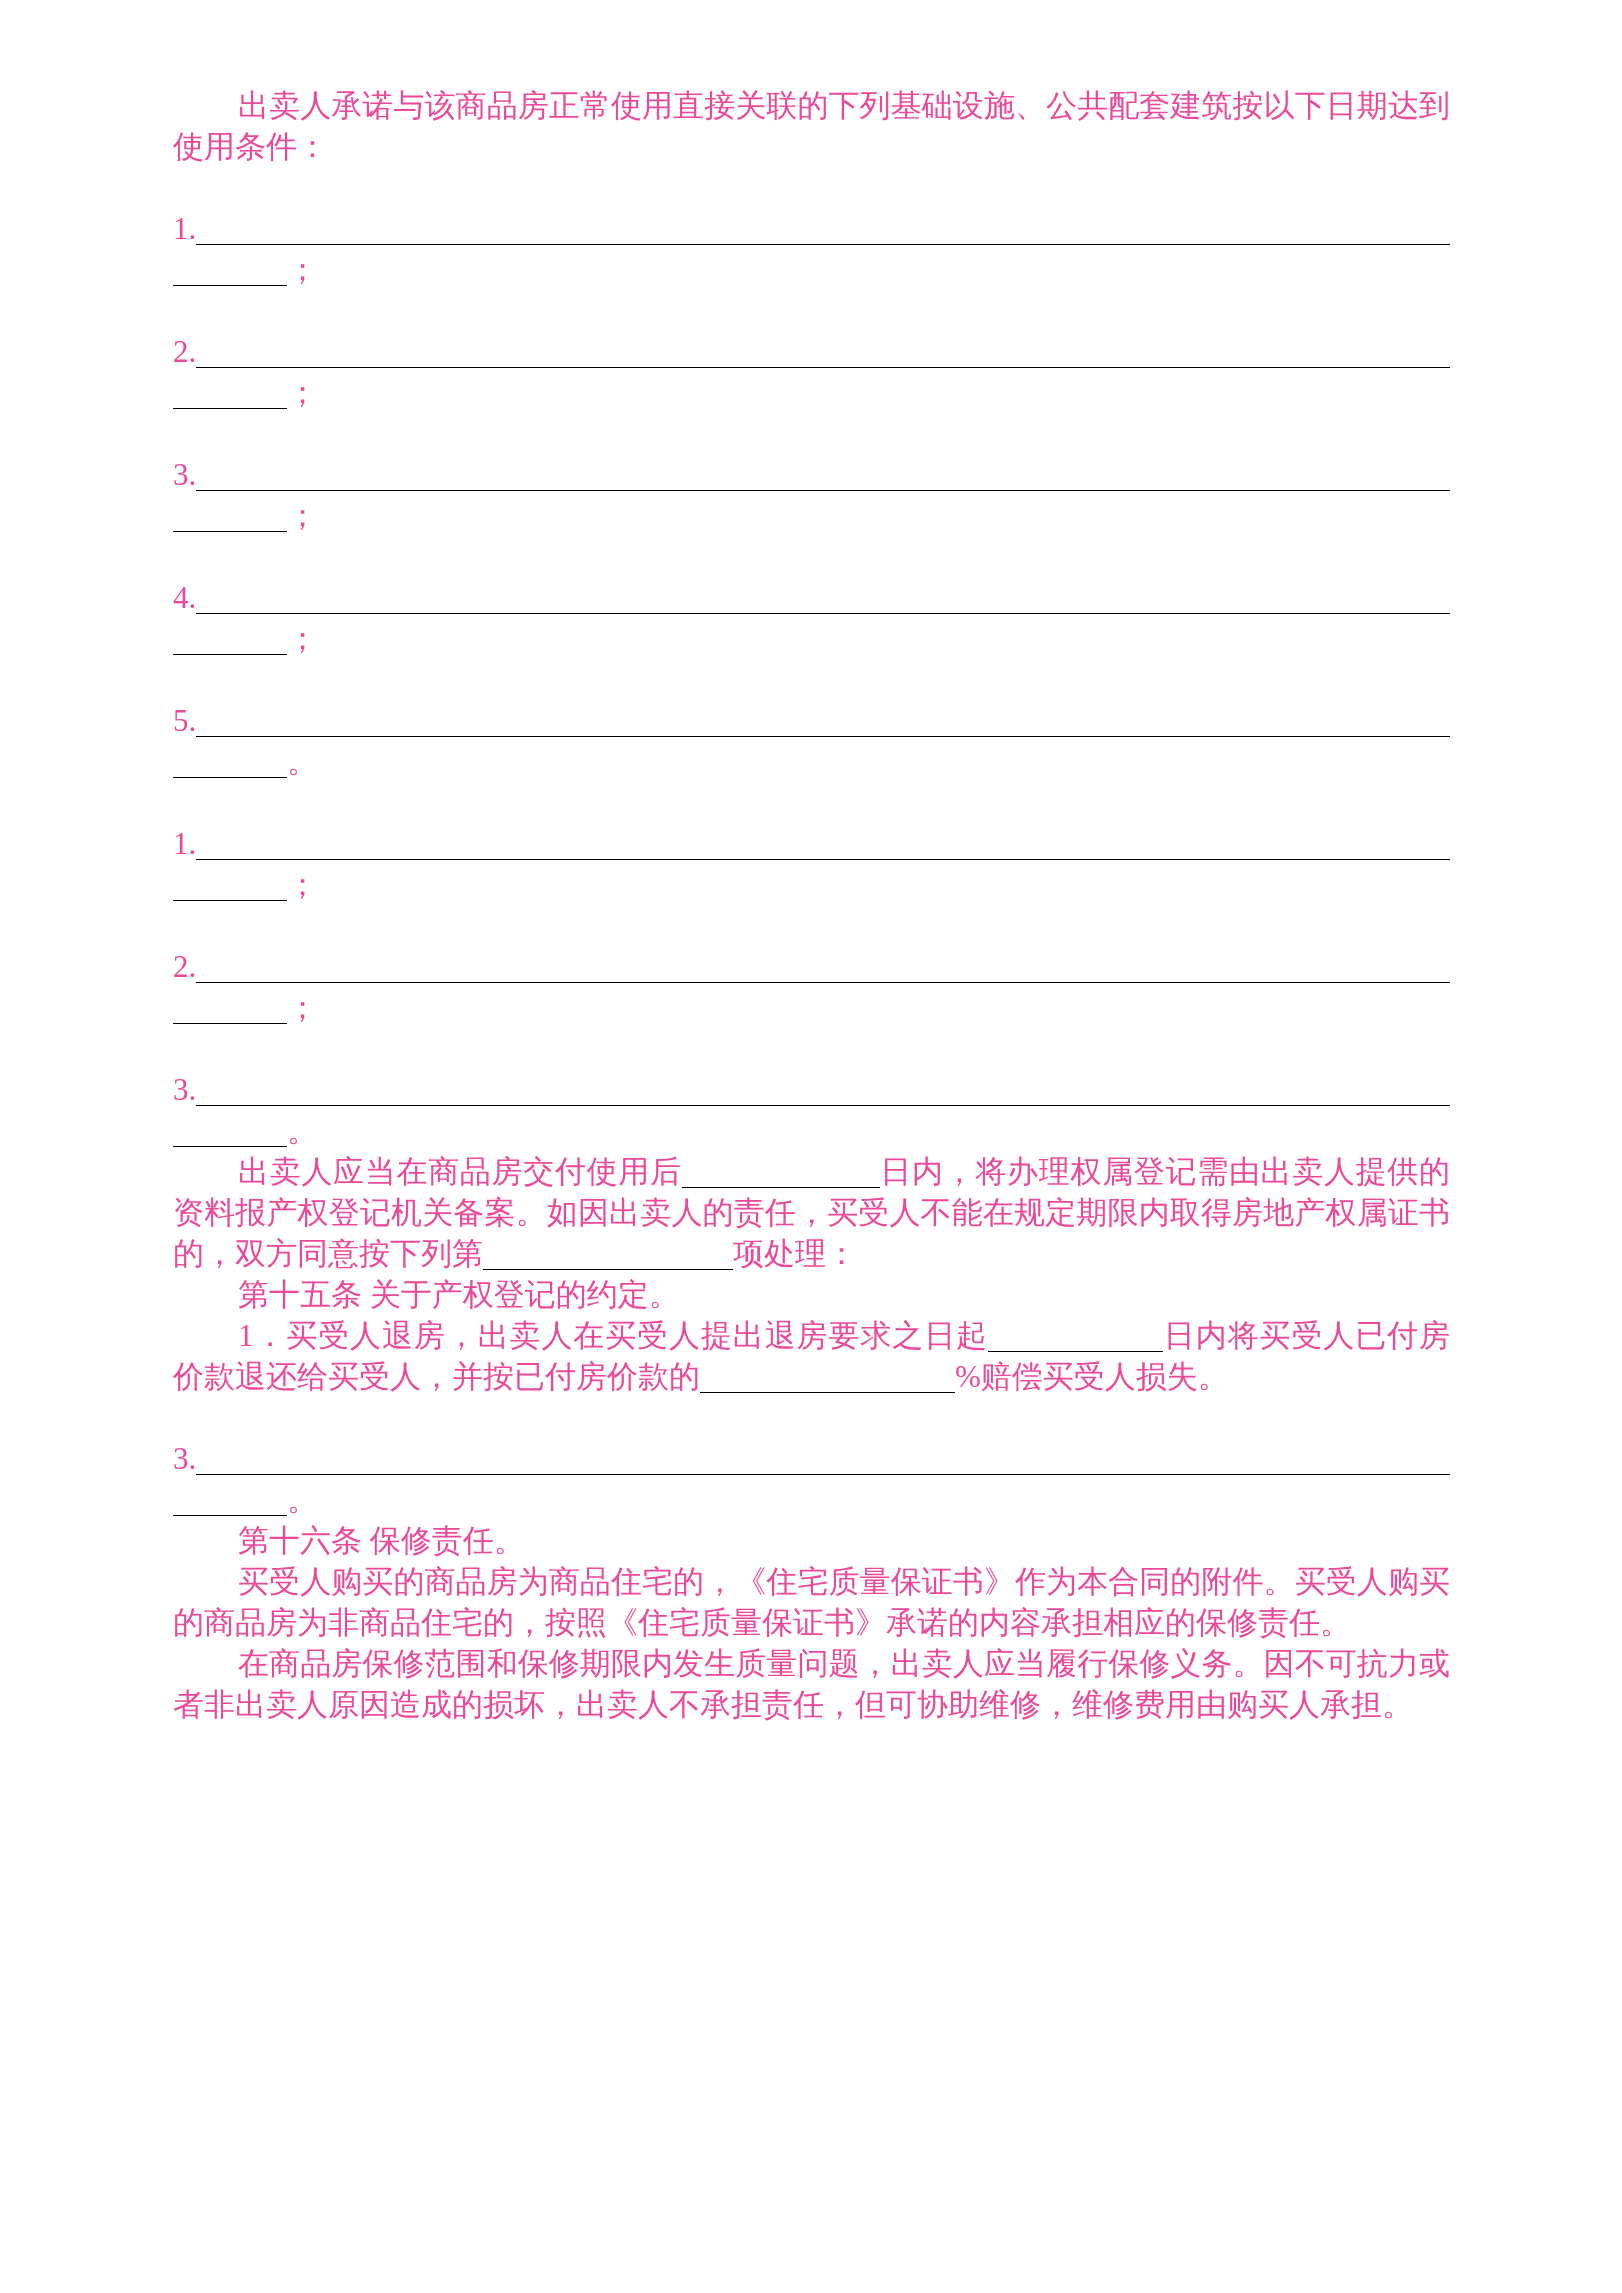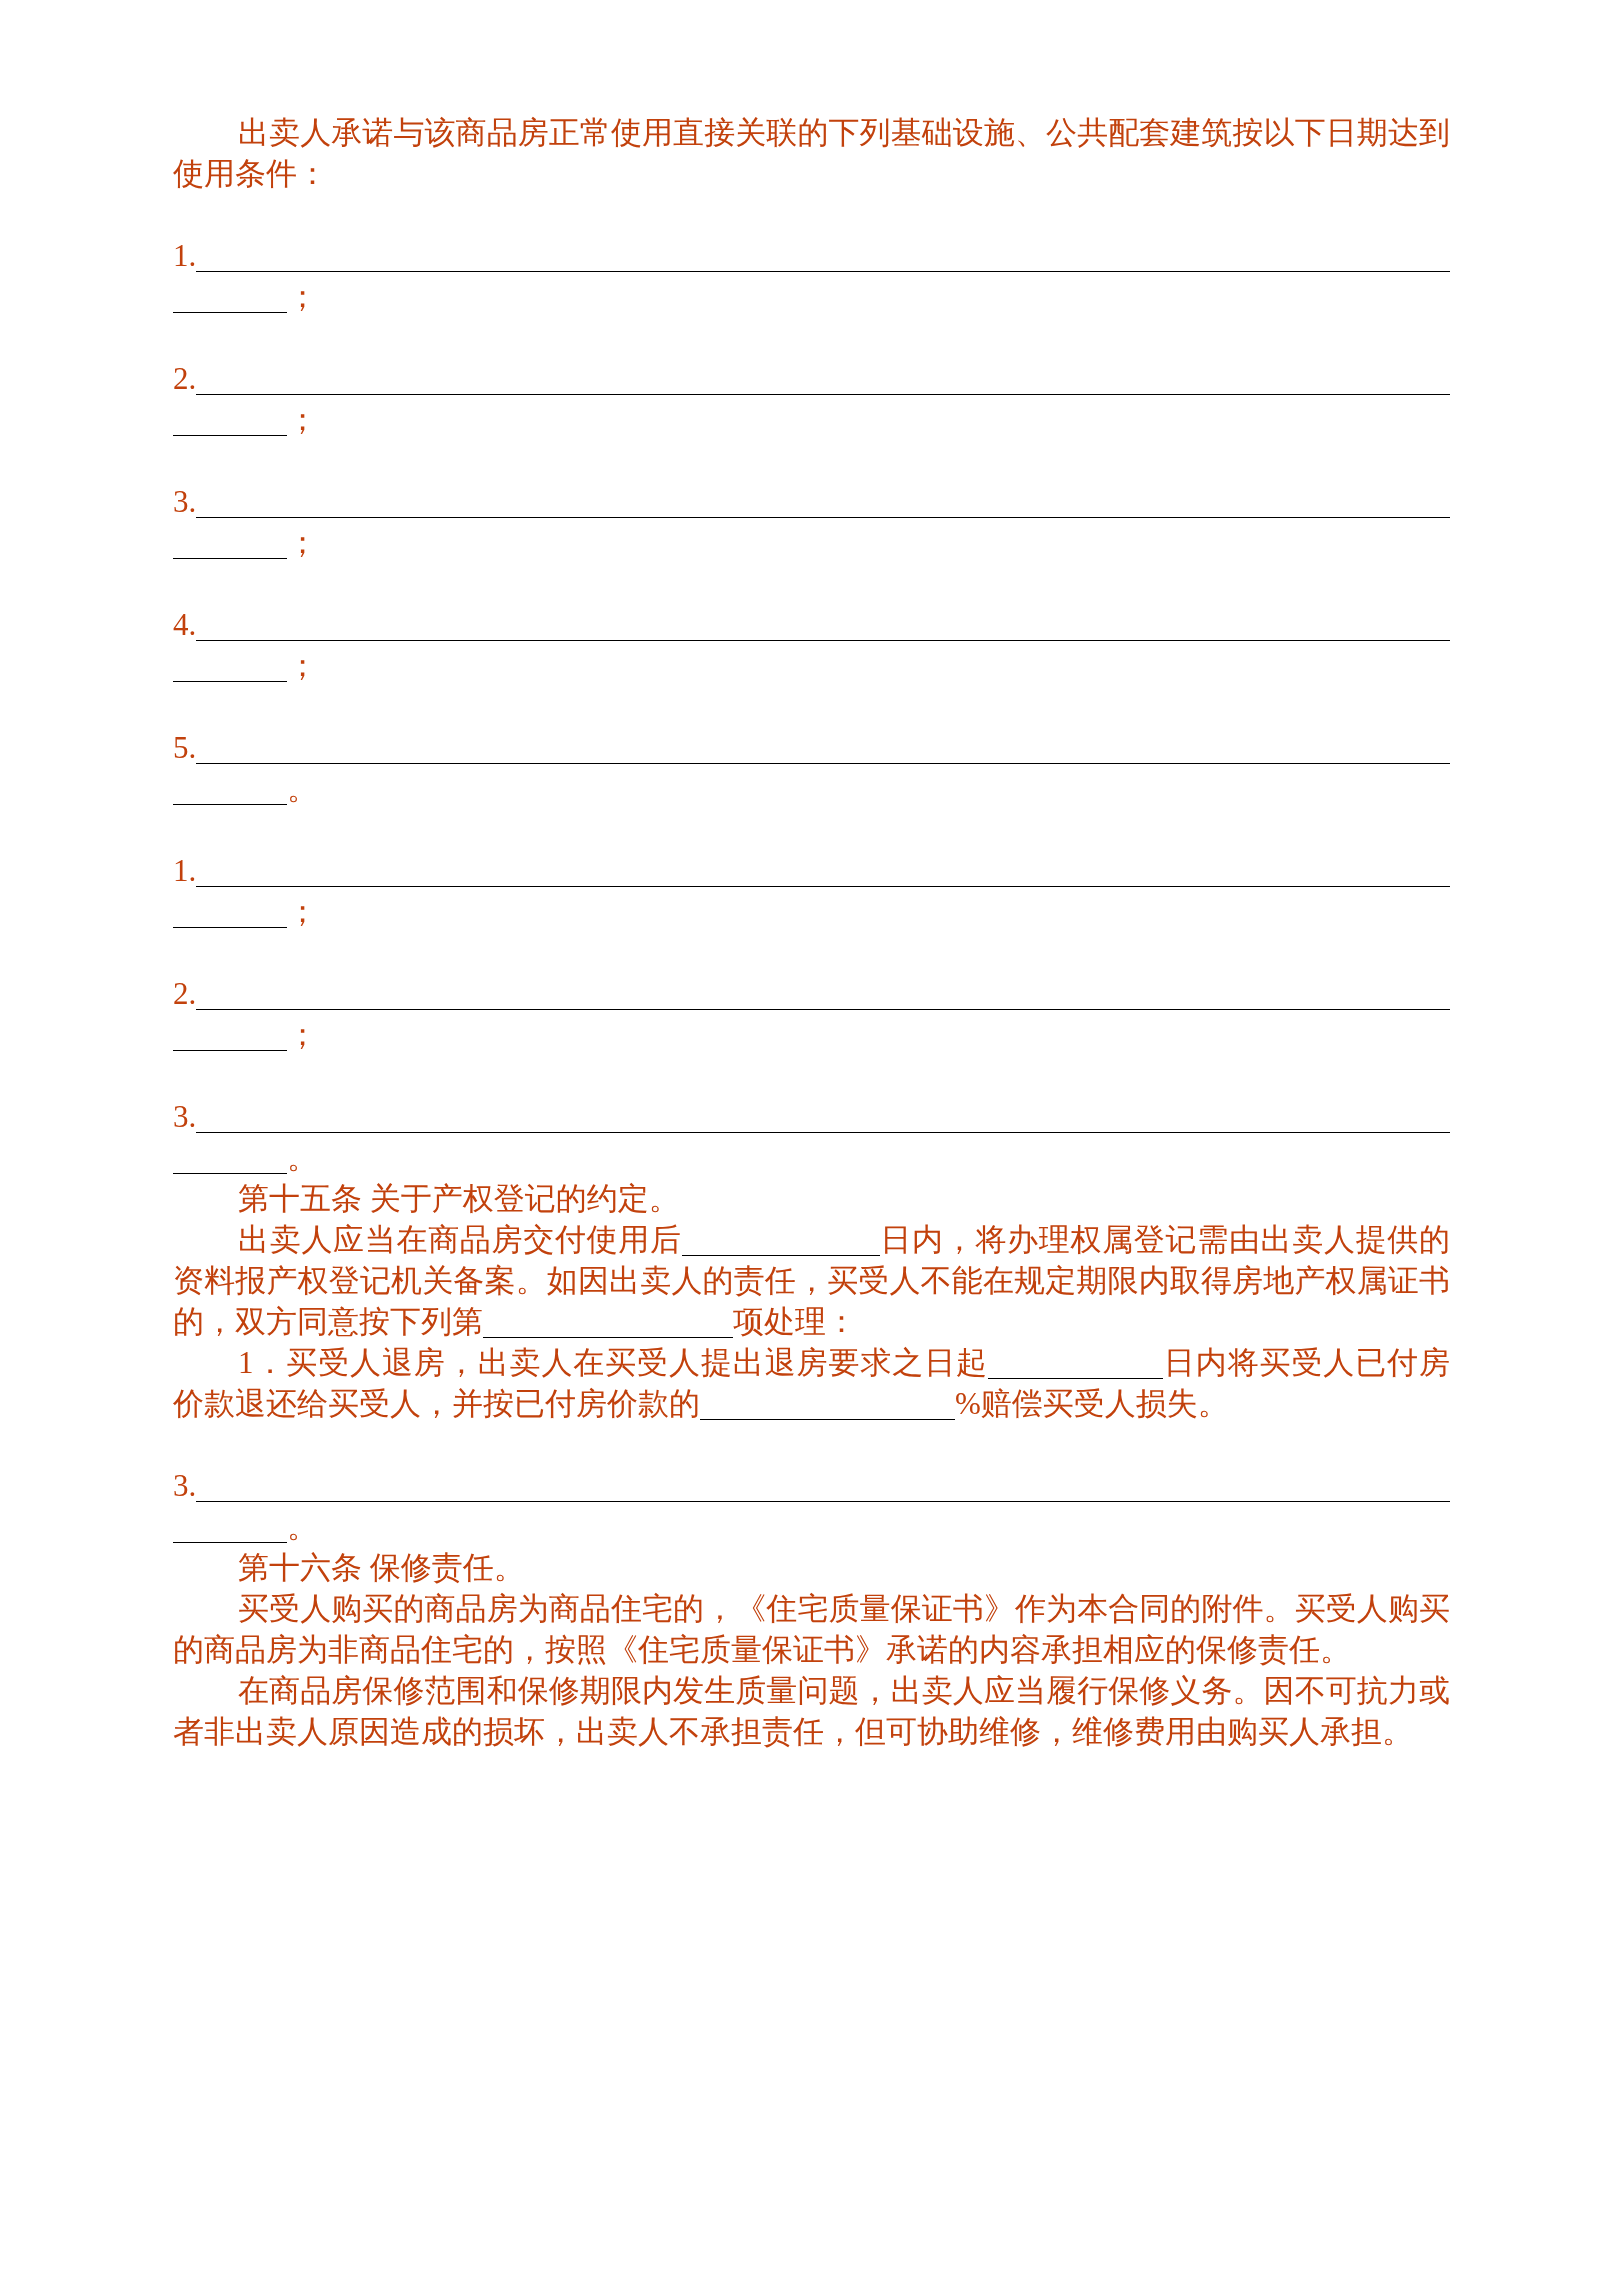--- a/index.html
+++ b/index.html
@@ -3,25 +3,25 @@
 <meta charset="utf-8">
 <style>
   html,body{margin:0;padding:0;background:#ffffff;}
   .page{
     position:relative;
     width:1623px;
     height:2165px;
     margin:0 auto;
     background:#ffffff;
     box-sizing:border-box;
-    padding:112px 173px 36px 173px;
+    padding:85px 173px 36px 173px;
     font-family:"Liberation Serif","DejaVu Serif",serif;
     font-size:31px;
     line-height:41px;
-    color:#c2410c;
+    color:#ec4899;
     overflow:hidden;
   }
   .para{
     margin:0;
     text-indent:65px;
     text-align:justify;
   }
   .blank-inline{
     display:inline-block;
     height:1em;
@@ -128,22 +128,22 @@
   </div>
       <div class="blank-item">
     <div class="blank-row">
       <span class="num">3.</span>
       <span class="line-long"></span>
     </div>
     <div class="cont-row">
       <span class="line-short" style="width: 114px;"></span><span class="punct">。</span>
     </div>
   </div>
+      <p class="para"><span>出卖人应当在商品房交付使用后</span><span class="blank-inline" style="width: 198px;"></span><span>日内，将办理权属登记需由出卖人提供的资料报产权登记机关备案。如因出卖人的责任，买受人不能在规定期限内取得房地产权属证书的，双方同意按下列第</span><span class="blank-inline" style="width: 250px;"></span><span>项处理：</span></p>
       <p class="para"><span>第十五条 关于产权登记的约定。</span></p>
-      <p class="para"><span>出卖人应当在商品房交付使用后</span><span class="blank-inline" style="width: 198px;"></span><span>日内，将办理权属登记需由出卖人提供的资料报产权登记机关备案。如因出卖人的责任，买受人不能在规定期限内取得房地产权属证书的，双方同意按下列第</span><span class="blank-inline" style="width: 250px;"></span><span>项处理：</span></p>
       <p class="para"><span>1．买受人退房，出卖人在买受人提出退房要求之日起</span><span class="blank-inline" style="width: 175px;"></span><span>日内将买受人已付房价款退还给买受人，并按已付房价款的</span><span class="blank-inline" style="width: 255px;"></span><span>%赔偿买受人损失。</span></p>
       <div class="blank-item">
     <div class="blank-row">
       <span class="num">3.</span>
       <span class="line-long"></span>
     </div>
     <div class="cont-row">
       <span class="line-short" style="width: 114px;"></span><span class="punct">。</span>
     </div>
   </div>

